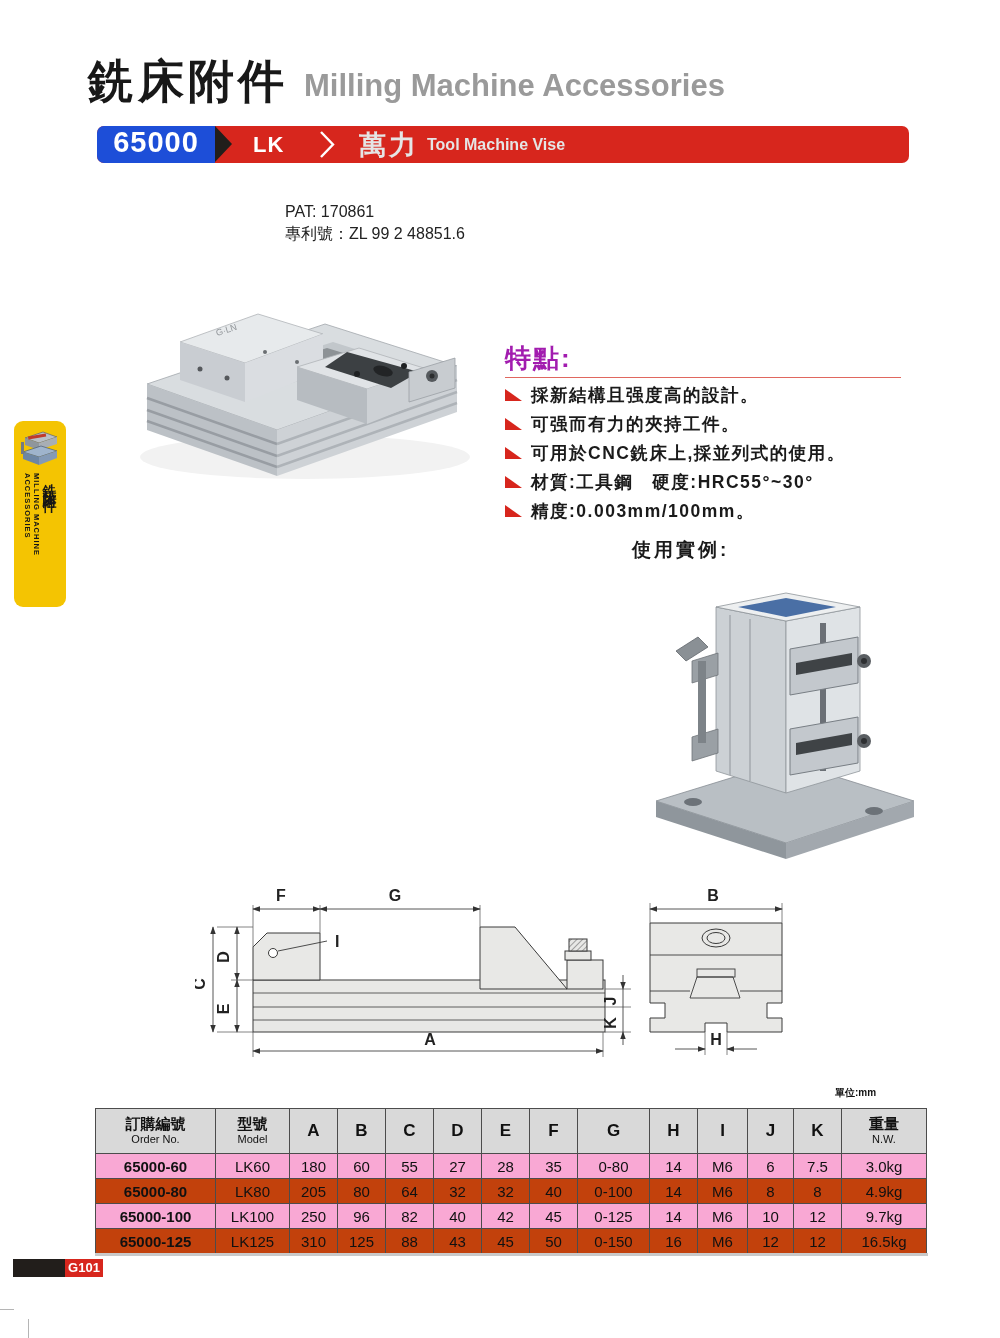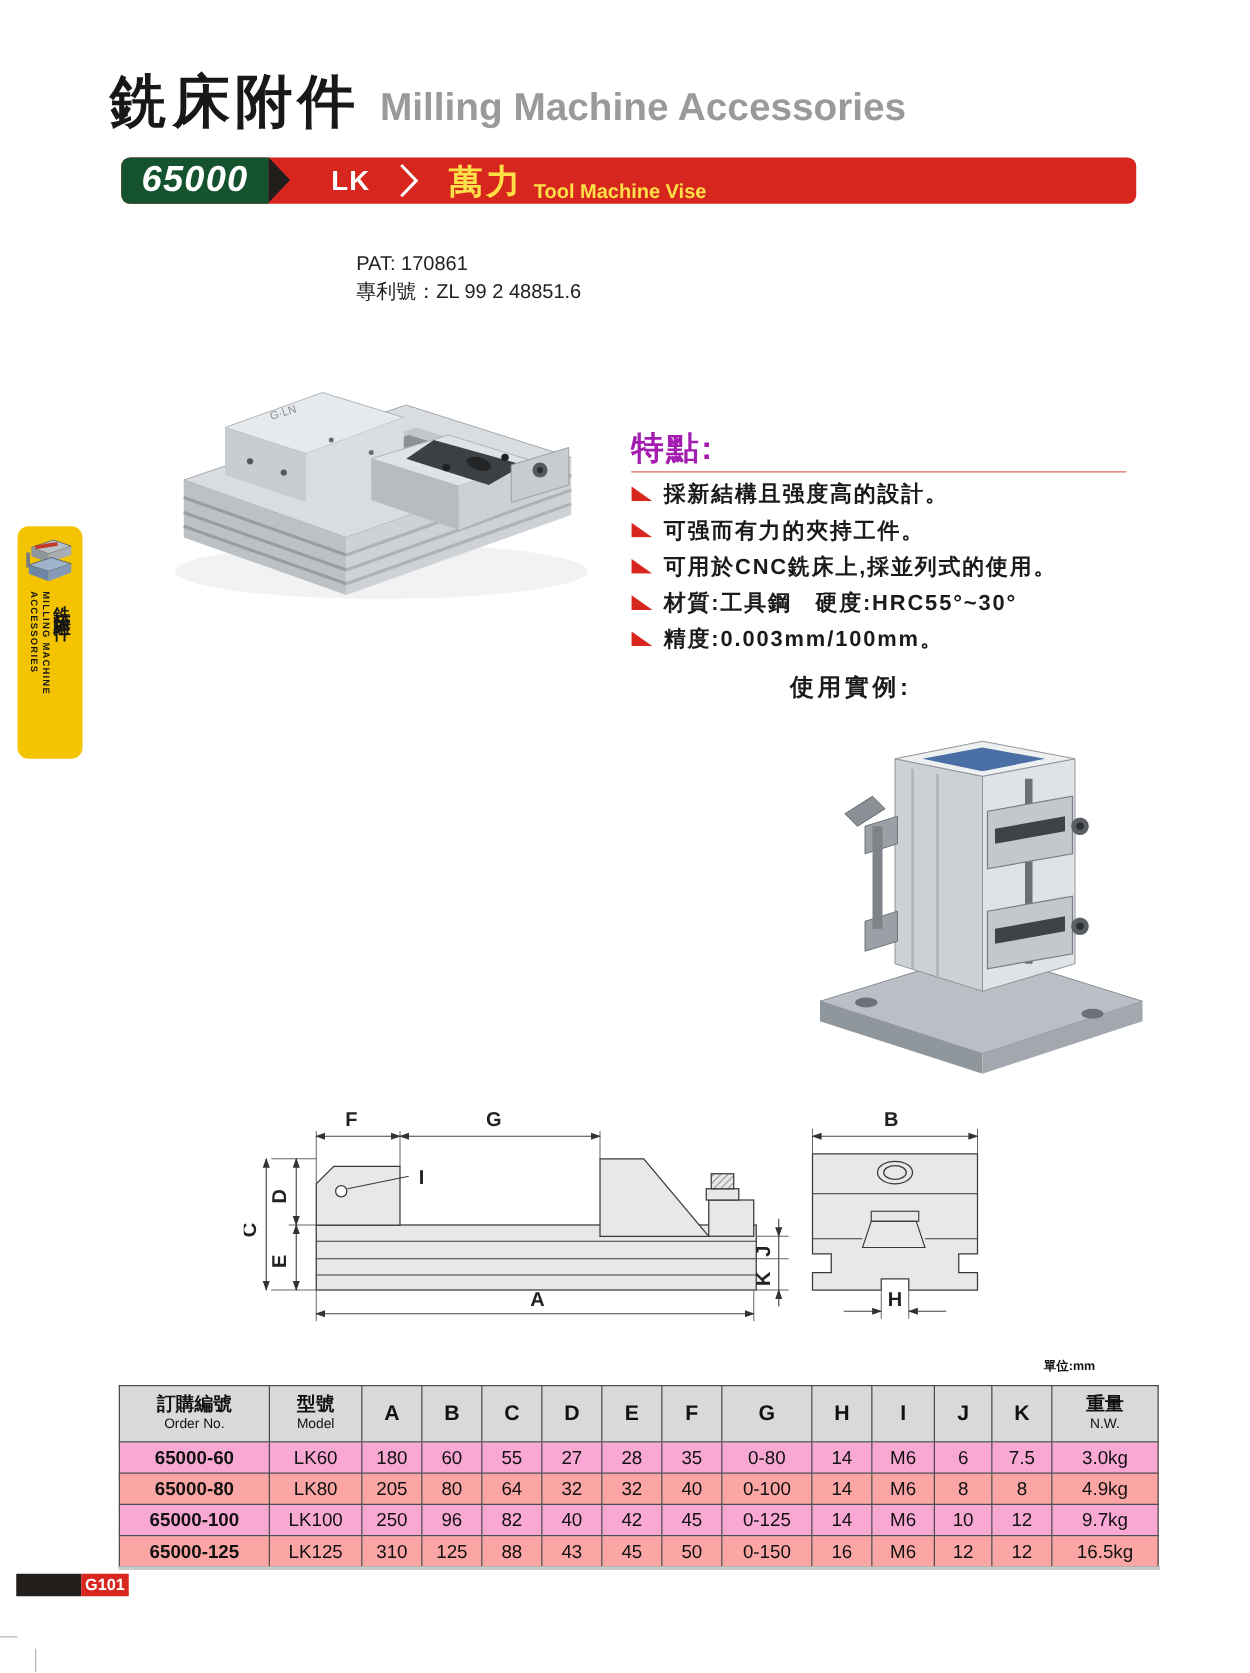--- a/index.html
+++ b/index.html
@@ -7,28 +7,28 @@
         font-family:"Liberation Sans","DejaVu Sans",sans-serif;color:#1c1c1c;}
   .abs{position:absolute;}
 
   
   .title-row{left:88px;top:58px;display:flex;align-items:flex-end;gap:16px;}
   .title-zh{font-size:46px;font-weight:bold;color:#181818;letter-spacing:4px;line-height:1;}
   .title-en{font-size:31px;font-weight:bold;color:#9a9a9a;line-height:1.15;}
 
   .banner{left:97px;top:126px;width:812px;height:37px;background:#d7261d;border-radius:7px;
           display:flex;align-items:center;}
-  .badge{position:absolute;left:0;top:0;height:37px;width:118px;background:#14532d;
-         border-radius:7px 0 0 7px;display:flex;align-items:center;justify-content:center;font-style:italic;}
+  .badge{position:absolute;left:0;top:0;height:37px;width:118px;background:#1d4ed8;
+         border-radius:7px 0 0 7px;display:flex;align-items:flex-start;justify-content:center;}
   .badge:after{content:"";position:absolute;left:118px;top:0;border-top:18.5px solid transparent;
          border-bottom:18.5px solid transparent;border-left:17px solid #221e1b;}
   .badge-code{color:#fff;font-size:29px;font-weight:bold;letter-spacing:1px;}
-  .banner-model{position:absolute;left:168px;color:#fff;font-size:22px;font-weight:bold;letter-spacing:1px;}
+  .banner-model{position:absolute;left:156px;color:#fff;font-size:22px;font-weight:bold;letter-spacing:1px;}
   .banner-chevron{position:absolute;left:222px;top:5px;}
-  .banner-name{position:absolute;left:262px;display:flex;align-items:flex-end;gap:8px;color:#fde047;}
+  .banner-name{position:absolute;left:262px;display:flex;align-items:center;gap:8px;color:#e5e5e5;}
   .banner-name-zh{font-size:27px;font-weight:bold;letter-spacing:3px;}
   .banner-name-en{font-size:16px;font-weight:bold;}
 
   
   .patent{left:285px;top:201px;font-size:16px;line-height:22px;color:#222;}
   .patent .l2{font-size:16px;}
 
   
   .tab{left:14px;top:421px;width:52px;height:186px;background:#f4c402;border-radius:9px;}
   .tab-thumb{position:absolute;left:5px;top:7px;}
@@ -51,21 +51,21 @@
   
   .unit{left:835px;top:1086px;width:90px;text-align:left;font-size:10px;font-weight:bold;color:#111;}
   table.spec{position:absolute;left:95px;top:1108px;width:831px;border-collapse:collapse;
              table-layout:fixed;font-size:15px;color:#111;padding-left:29px;}
   table.spec th,table.spec td{border:1px solid #4c4c4c;text-align:center;padding:0;}
   table.spec thead th{background:#d9d9d9;height:44px;font-weight:bold;}
   table.spec thead .zh{display:block;font-size:15px;font-weight:bold;line-height:17px;}
   table.spec thead .en{display:block;font-size:11px;font-weight:normal;line-height:15px;}
   table.spec thead .letter{font-size:17px;}
   table.spec tbody td{height:24px;font-size:15px;background:#f9a8d4;}
-  table.spec tbody tr.alt td{background:#fca5a5;}
+  table.spec tbody tr.alt td{background:#c2410c;}
   table.spec tbody td.order{font-weight:bold;}
   .table-shadow{left:95px;top:1253px;width:833px;height:3px;background:#c9c9c9;}
 
   
   .foot-black{left:13px;top:1259px;width:52px;height:18px;background:#221e1b;}
   .foot-red{left:65px;top:1259px;width:38px;height:18px;background:#d7261d;color:#fff;
             font-size:13px;font-weight:bold;text-align:center;line-height:18px;}
   .mark-h{left:0px;top:1309px;width:14px;height:1px;background:#b5b5b5;}
   .mark-v{left:28px;top:1319px;width:1px;height:19px;background:#b5b5b5;}
 

